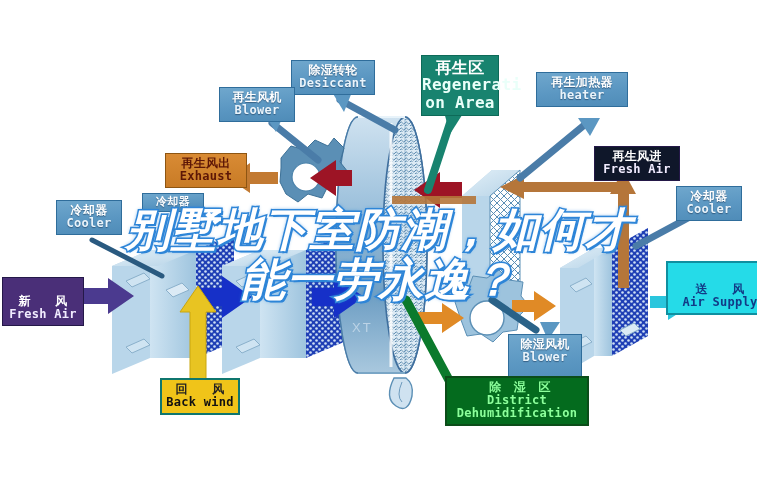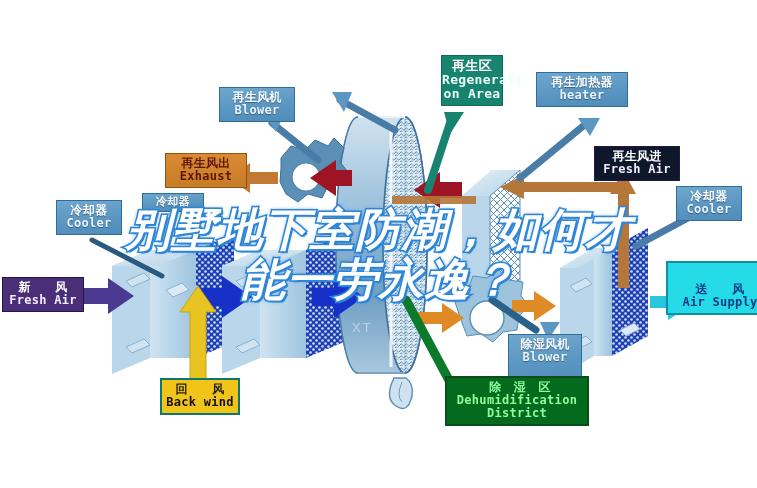--- a/index.html
+++ b/index.html
@@ -234,27 +234,31 @@
     <path d="M700,300 L660,302" stroke="#2ac6dd" stroke-width="7" stroke-linecap="round"></path>
   </g>
 
   <polygon points="332,92 352,92 344,112" fill="#5b97c2"></polygon>
   <polygon points="264,114 284,114 276,132" fill="#5b97c2"></polygon>
   <polygon points="444,112 464,112 450,134" fill="#18836f"></polygon>
   <polygon points="578,118 600,118 590,136" fill="#5b97c2"></polygon>
   <polygon points="540,322 560,322 548,340" fill="#5b97c2"></polygon>
 </svg>
 
+<div class="lbl blue" style="left:291px;top:60px;width:84px;padding:3px 0 4px;font-size:12px;">
+  <span class="cn">除湿转轮</span>
+  <span class="en">Desiccant</span>
+</div>
 
 <div class="lbl blue" style="left:219px;top:87px;width:76px;padding:3px 0 4px;font-size:12px;">
   <span class="cn">再生风机</span>
   <span class="en">Blower</span>
 </div>
 
-<div class="lbl teal" style="left:421px;top:55px;width:62px;padding:3px 0 4px;font-size:13px;margin-left:20px;">
+<div class="lbl teal" style="left:421px;top:55px;width:78px;padding:3px 0 4px;font-size:16px;">
   <span class="cn">再生区</span>
   <span class="en">Regenerati</span>
   <span class="en">on Area</span>
 </div>
 
 <div class="lbl blue" style="left:536px;top:72px;width:92px;padding:3px 0 4px;font-size:12px;">
   <span class="cn">再生加热器</span>
   <span class="en">heater</span>
 </div>
 
@@ -275,39 +279,39 @@
 
 <div class="lbl blue" style="left:142px;top:193px;width:62px;padding:2px 0 3px;font-size:11px;">
   <span class="cn">冷却器</span>
 </div>
 
 <div class="lbl blue" style="left:676px;top:186px;width:66px;padding:3px 0 4px;font-size:12px;">
   <span class="cn">冷却器</span>
   <span class="en">Cooler</span>
 </div>
 
-<div class="lbl purple2" style="left:2px;top:277px;width:82px;padding:3px 0 4px;font-size:12px;">
+<div class="lbl purple2" style="left:2px;top:277px;width:82px;padding:17px 0 4px;font-size:12px;">
   <span class="cn">新　　风</span>
   <span class="en">Fresh Air</span>
 </div>
 
 <div class="lbl gold" style="left:160px;top:378px;width:80px;padding:3px 0 4px;font-size:12px;">
   <span class="cn">回　　风</span>
   <span class="en">Back wind</span>
 </div>
 
 <div class="lbl blue" style="left:508px;top:334px;width:74px;padding:3px 0 20px;font-size:12px;">
   <span class="cn">除湿风机</span>
   <span class="en">Blower</span>
 </div>
 
 <div class="lbl green" style="left:445px;top:376px;width:144px;padding:3px 0 4px;font-size:12px;">
   <span class="cn">除　湿　区</span>
+  <span class="en">District</span>
   <span class="en">Dehumidification</span>
-  <span class="en">District</span>
 </div>
 
 <div class="lbl cyan" style="left:666px;top:261px;width:108px;padding:20px 0 4px;font-size:12px;">
   <span class="cn">送　　风</span>
   <span class="en">Air Supply</span>
 </div>
 
 <div class="watermark">XT</div>
 
 <div id="headline">

